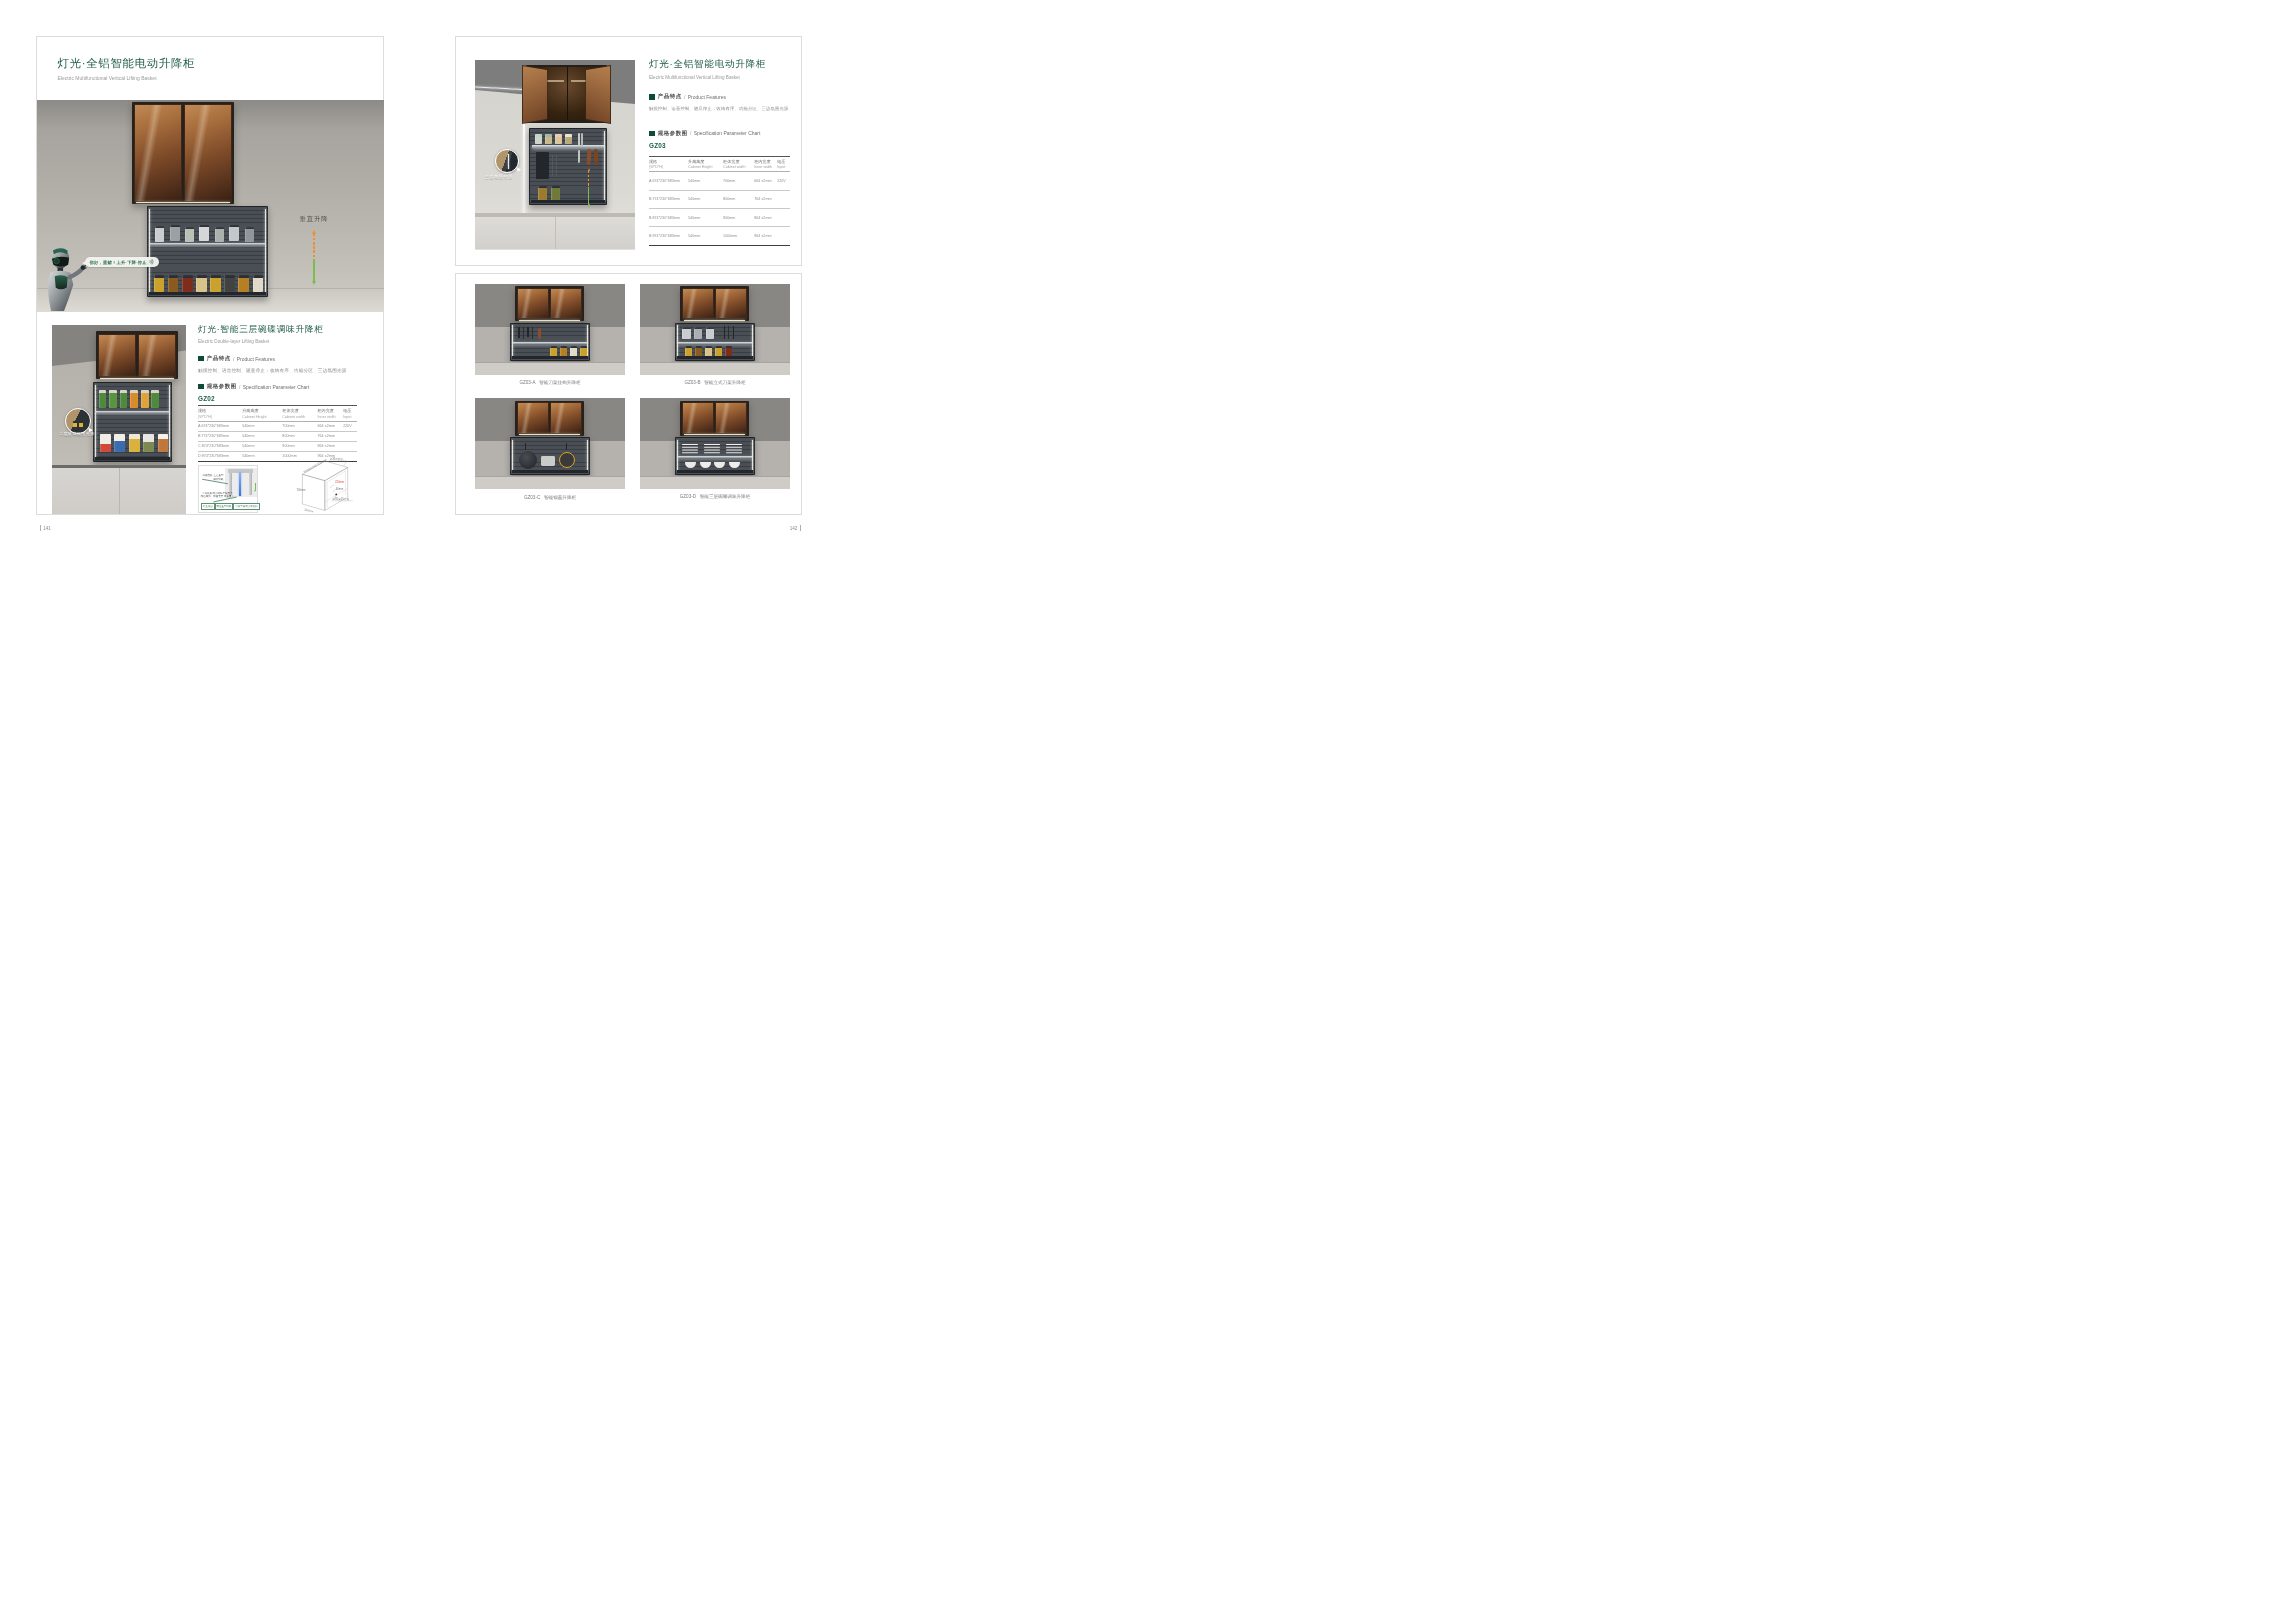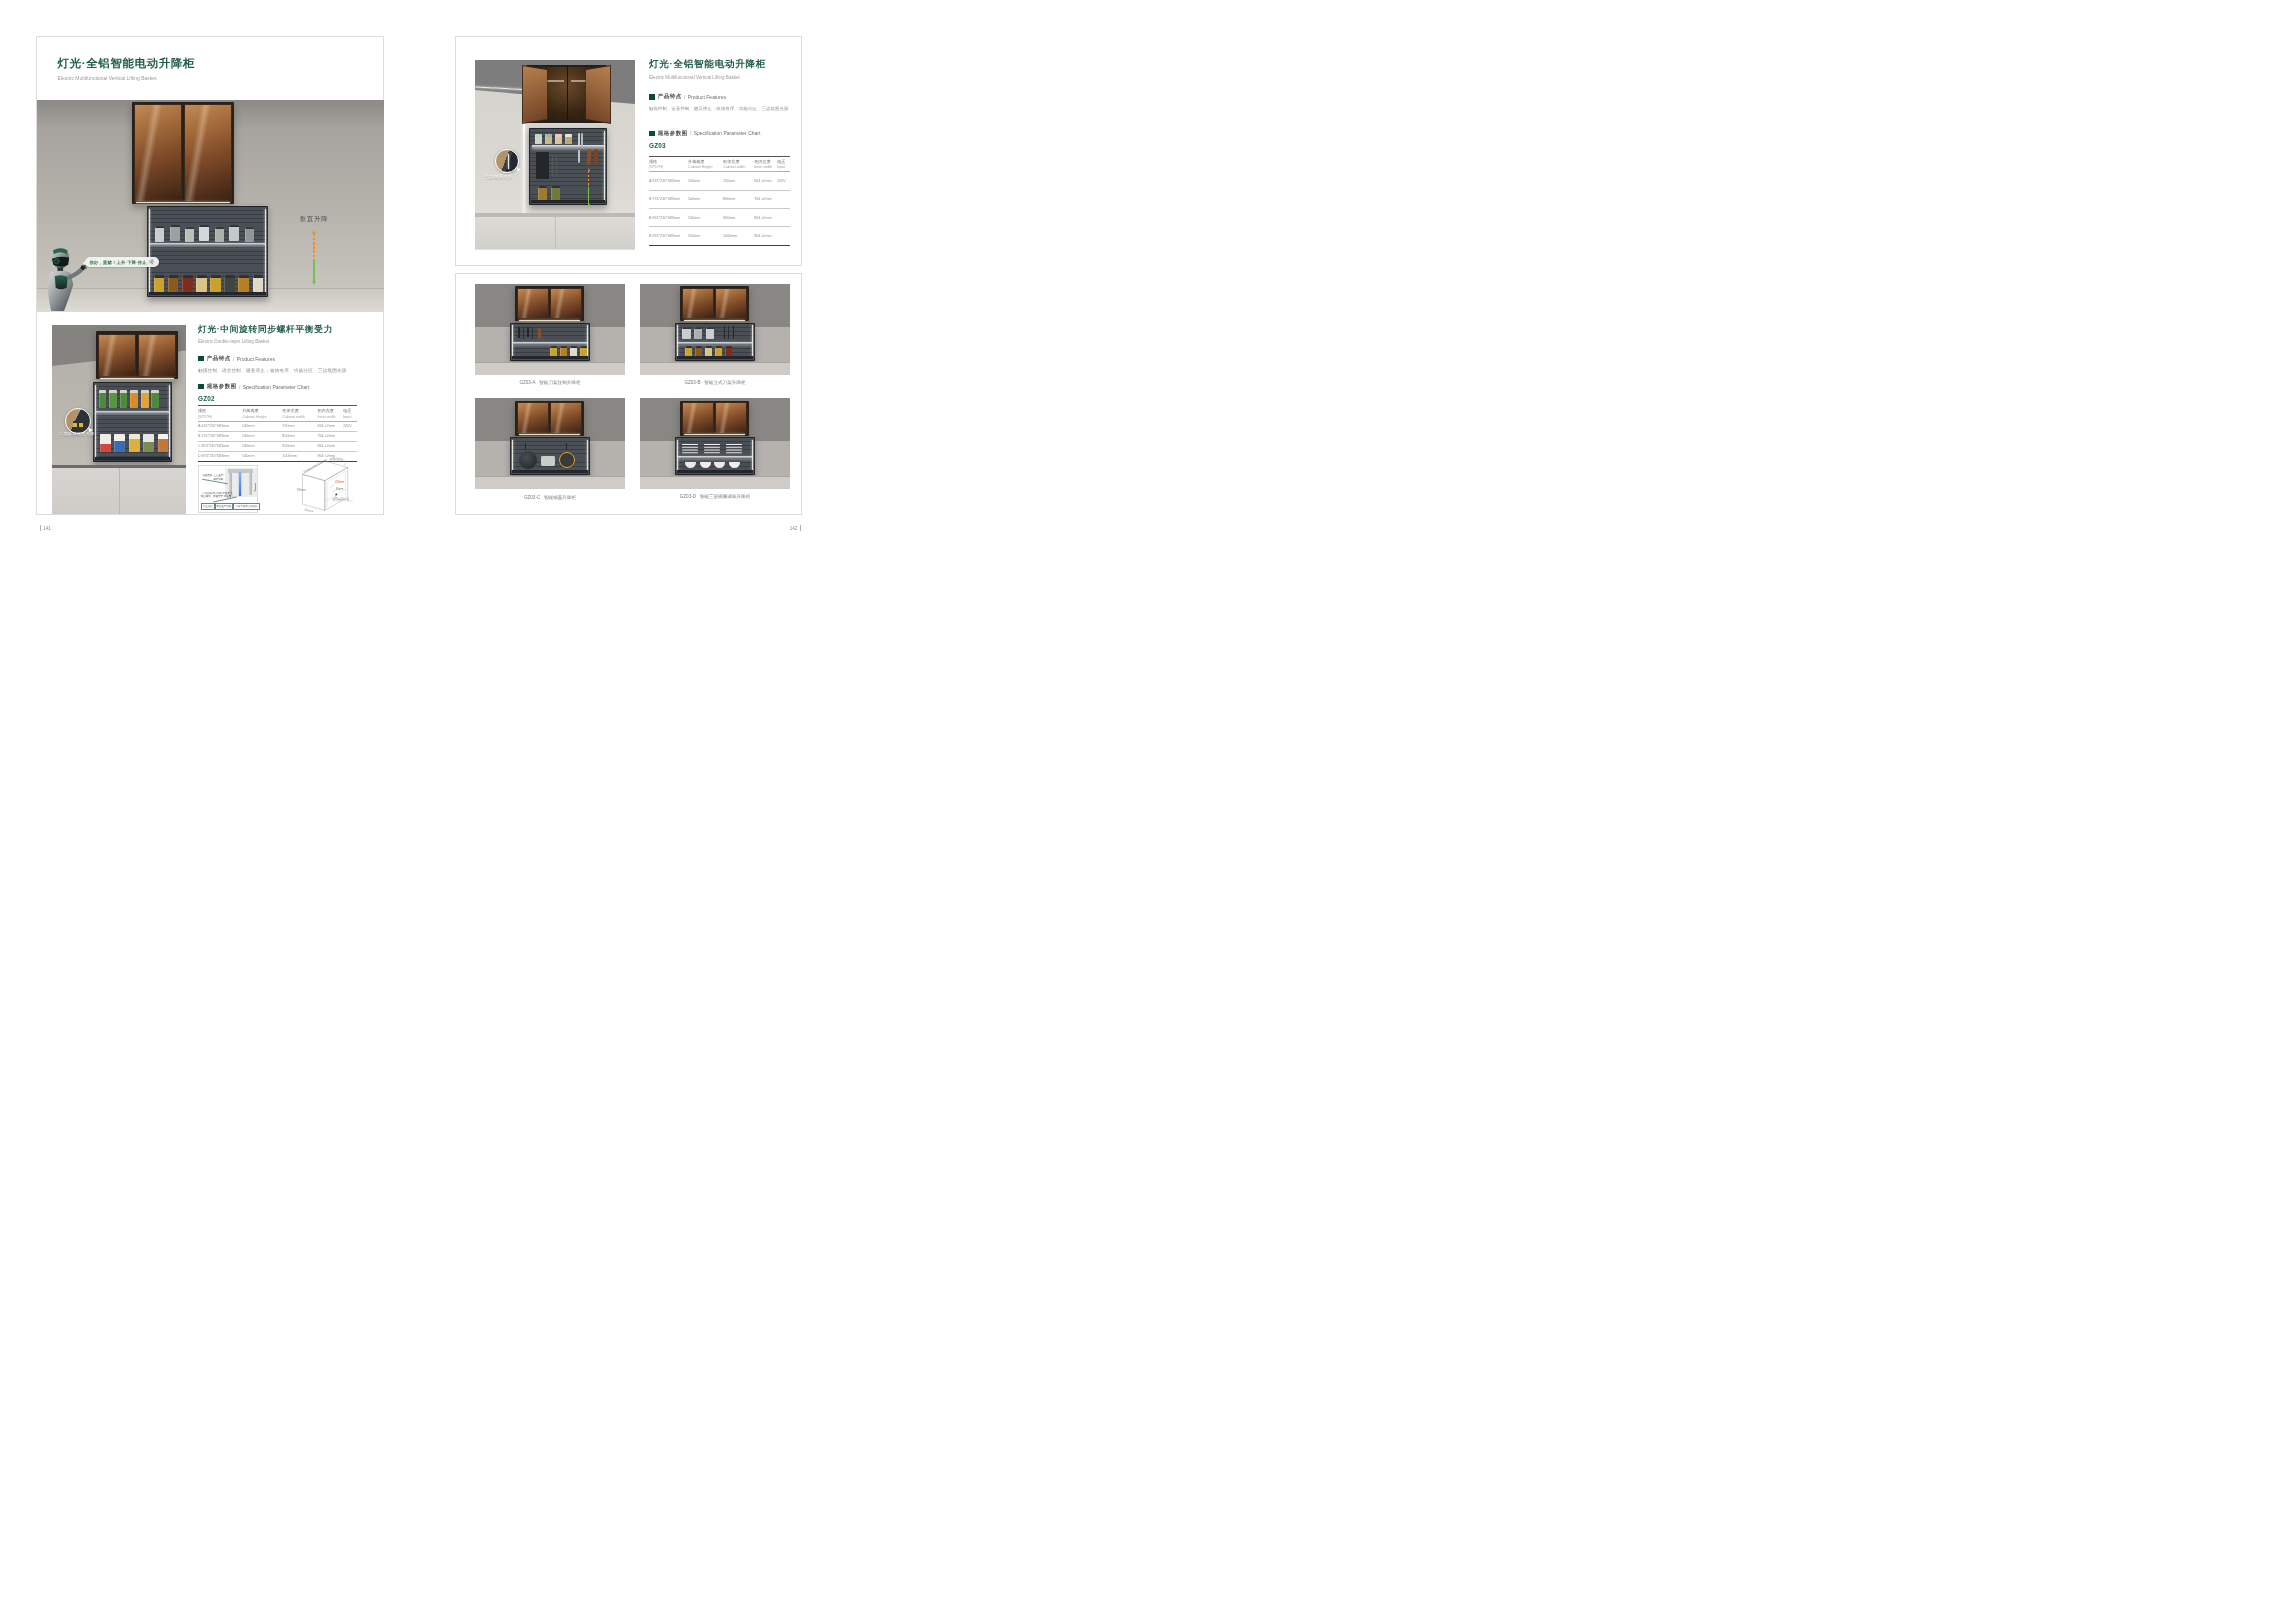--- a/index.html
+++ b/index.html
@@ -1,21 +1,21 @@
 <!DOCTYPE html>
 <html style="font-size:7.3px"><head>
 <meta charset="utf-8">
 <style>
   html,body{margin:0;padding:0;background:#fff}
   .canvas{position:relative;width:827px;height:539px;background:#ffffff;
           font-family:"Liberation Sans","DejaVu Sans",sans-serif;overflow:hidden}
   .abs{position:absolute}
   .box{position:absolute;background:#fff;border:0.5px solid #dcdcdc;box-sizing:border-box}
   
-  .t-zh{color:#215e45;font-weight:bold;letter-spacing:0.7px;margin:0}
+  .t-zh{color:#215e45;font-weight:normal;letter-spacing:0.7px;margin:0}
   .t-sub{color:#9b9b9b;margin:0}
   .sec-head{display:flex;align-items:center;white-space:nowrap}
   .bullet{width:5.5px;height:5.5px;background:#0d4c33;margin-right:3.2px;flex:none}
   .sec-zh{font-size:5.5px;font-weight:bold;color:#4a4a4a;letter-spacing:0.5px}
   .sec-sl{font-size:5px;color:#9a9a9a;margin:0 2.3px}
   .sec-en{font-size:5px;color:#6e6e6e}
   .feat{font-size:4.6px;color:#8a8a8a;letter-spacing:0.2px;margin:0}
   .model{font-size:6.4px;font-weight:bold;color:#215e45;letter-spacing:0.2px}
   
   table.spec{border-collapse:collapse;table-layout:fixed;border-top:0.9px solid #555;border-bottom:0.9px solid #3f3f3f}
@@ -197,21 +197,21 @@
       <div class="abs" style="left:0;top:143px;width:100%;height:46px;background:linear-gradient(180deg,#d7d5d1,#cfccc8)"></div>
       <div class="abs" style="left:67px;top:143px;width:0.5px;height:46px;background:#bab7b3"></div>
       <div class="callout" style="left:13.2px;top:83px;width:24px;height:24px;background:linear-gradient(115deg,#b1946a 0 42%,#2c3236 42%)">
         <div class="abs" style="left:6.4px;top:12px;width:4.1px;height:6.4px;background:linear-gradient(180deg,#2c2f33 0 1.8px,#dcb62e 1.8px);border-radius:0.5px"></div>
         <div class="abs" style="left:12.8px;top:12px;width:4.1px;height:6.4px;background:linear-gradient(180deg,#2c2f33 0 1.8px,#dcb62e 1.8px);border-radius:0.5px"></div>
       </div>
       <div class="photo-label" style="left:7.3px;top:106px;font-size:3.9px">二层玻璃氛围光源</div>
     </div>
 
     <div class="abs" style="left:161px;top:287px;width:161px">
-      <h2 class="t-zh" style="font-size:8.7px">灯光·中间旋转同步螺杆平衡受力</h2>
+      <h2 class="t-zh" style="font-size:8.7px">灯光·智能三层碗碟调味升降柜</h2>
       <p class="t-sub" style="font-size:4.6px;margin-top:3.2px">Electric Double-layer Lifting Basket</p>
       <div class="sec-head" style="margin-top:11px">
         <span class="bullet"></span>
         <span class="sec-zh">产品特点</span>
         <span class="sec-sl">/</span>
         <span class="sec-en">Product Features</span>
       </div>
       <p class="feat" style="margin-top:6px">触摸控制、语音控制、随意停止；收纳有序、功能分区、三边氛围光源</p>
       <div class="sec-head" style="margin-top:10px">
         <span class="bullet"></span>

